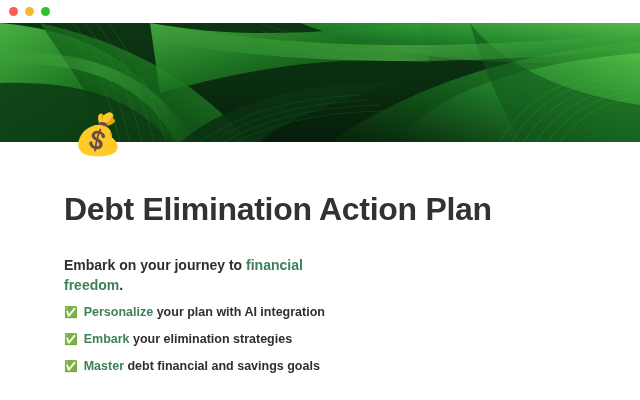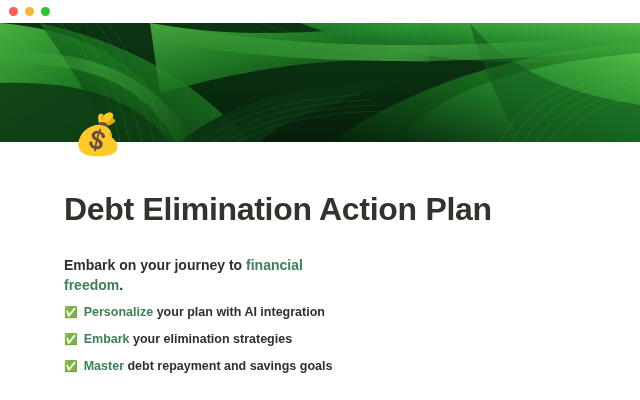--- a/index.html
+++ b/index.html
@@ -173,18 +173,18 @@
         <span><span class="lead">Personalize</span><span class="rest"> your plan with AI integration</span></span>
       </div>
 
       <div class="check-row">
         <span class="check-mark">✅</span>
         <span><span class="lead">Embark</span><span class="rest"> your elimination strategies</span></span>
       </div>
 
       <div class="check-row">
         <span class="check-mark">✅</span>
-        <span><span class="lead">Master</span><span class="rest"> debt repayment and savings goals</span></span>
+        <span><span class="lead">Master</span><span class="rest"> debt financial and savings goals</span></span>
       </div>
 
     </div>
   </div>
 </div>
 
 </body></html>

